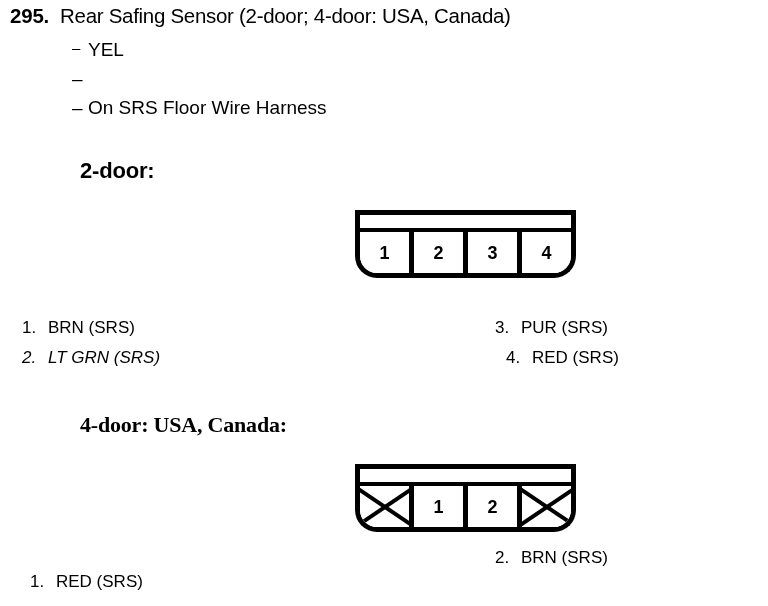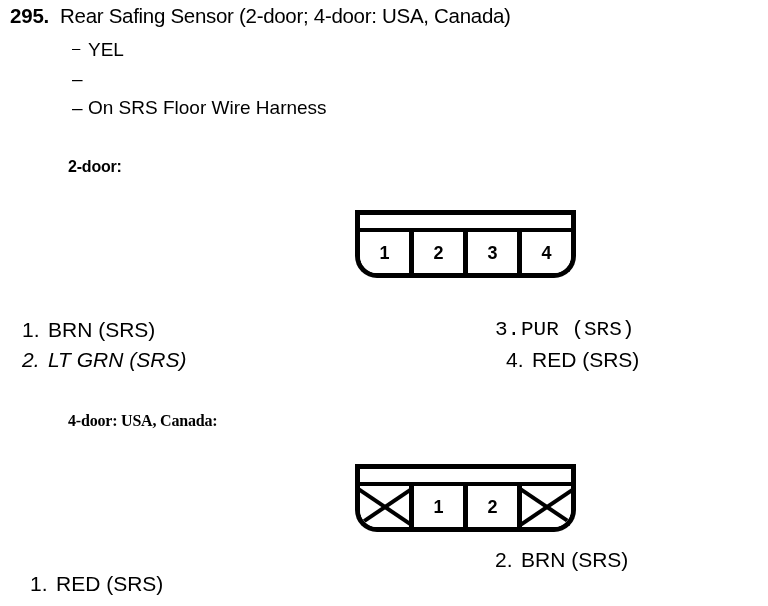--- a/index.html
+++ b/index.html
@@ -59,22 +59,22 @@
     transform: translateY(-3px);
     font-size: 15px;
   }
   .b1 { top: 39px; }
   .b2 { top: 68px; }
   .b3 { top: 97px; }
 
   
   .subhead {
     position: absolute;
-    left: 68px;
-    font-size: 16px;
+    left: 80px;
+    font-size: 22px;
     font-weight: bold;
     letter-spacing: -0.2px;
     white-space: nowrap;
   }
   .subhead-2door { top: 158px; }
   .subhead-4door { top: 412px; font-family: Liberation Serif, serif; }
 
   
   .connector {
     position: absolute;
@@ -133,30 +133,30 @@
     height: 4px;
     background: #000;
     transform-origin: center;
   }
   .cavity-x::before { transform: translate(-50%, -50%) rotate(34deg); }
   .cavity-x::after  { transform: translate(-50%, -50%) rotate(-34deg); }
 
   
   .legend {
     position: absolute;
-    font-size: 21px;
+    font-size: 17px;
     white-space: nowrap;
   }
   .legend .pin-no {
     display: inline-block;
     width: 26px;
   }
   .lg-2d-l1 { left: 22px; top: 318px; }
   .lg-2d-l2 { left: 22px; top: 348px; font-style: italic; }
-  .lg-2d-r1 { left: 495px; top: 318px; font-family: Liberation Mono, monospace; }
+  .lg-2d-r1 { left: 495px; top: 318px; }
   .lg-2d-r2 { left: 506px; top: 348px; }
   .lg-4d-l1 { left: 22px; top: 572px; margin-left: 8px; }
   .lg-4d-r1 { left: 495px; top: 548px; }
 </style>
 </head>
 <body>
 
 <div class="title-row">
   <span class="title-num">295.</span>
   <span class="title-text">Rear Safing Sensor (2-door; 4-door: USA, Canada)</span>

